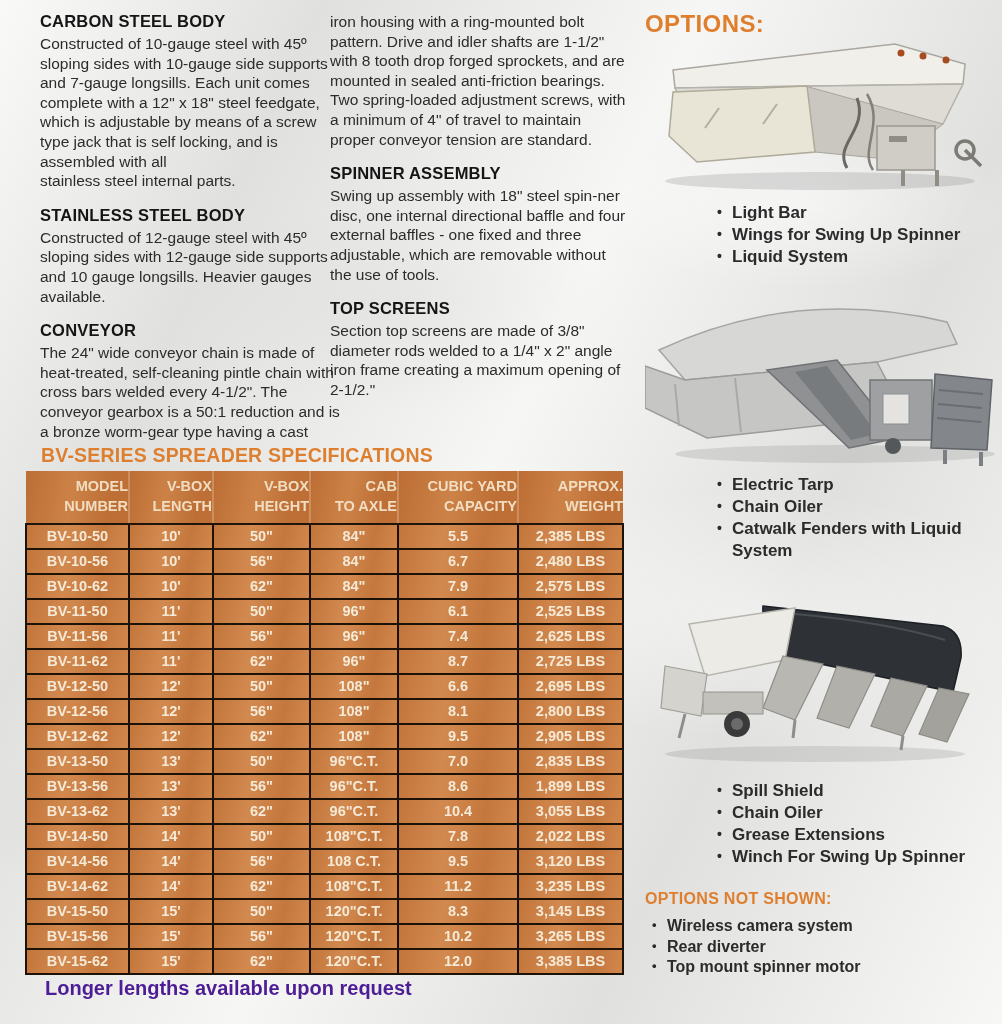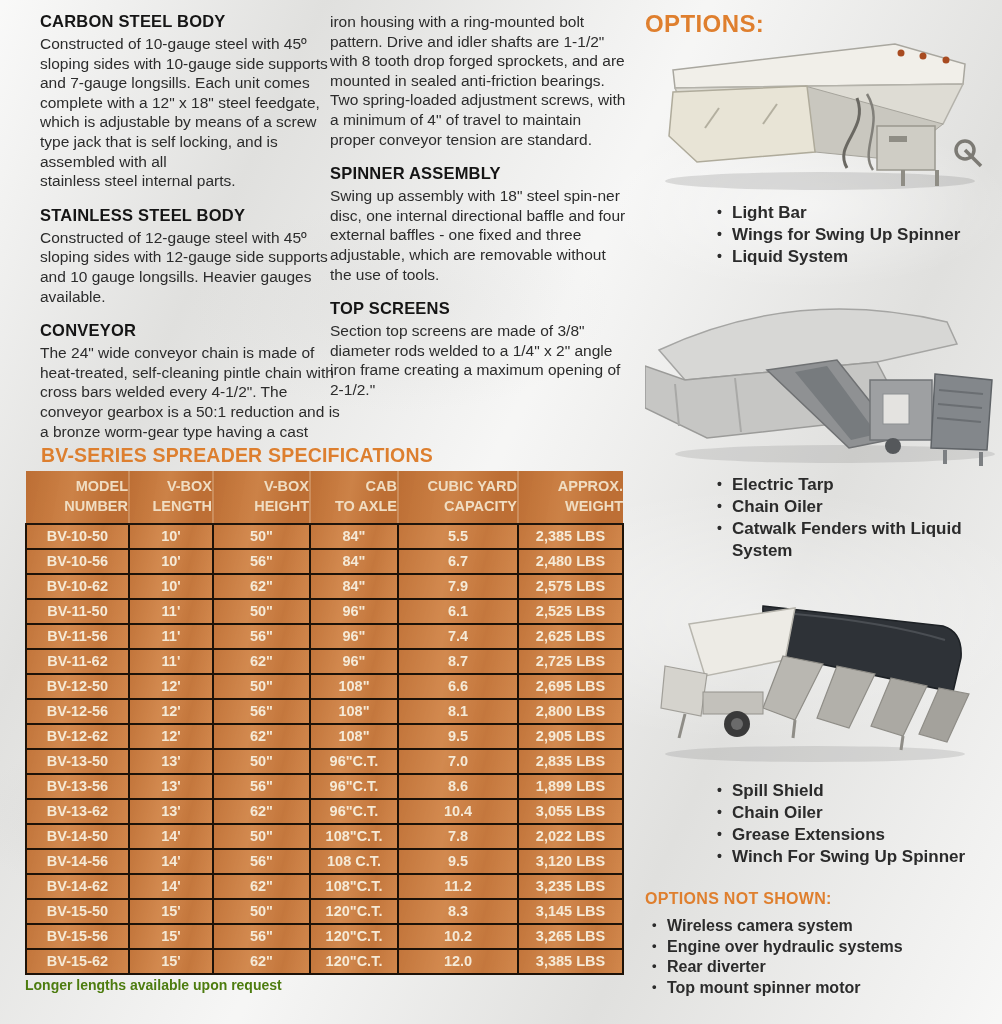--- a/index.html
+++ b/index.html
@@ -49,21 +49,21 @@
     border-bottom:2px solid #20150c;
   }
   thead th:last-child{border-right:none;}
   thead th div{display:block;text-align:right;}
   tbody td{
     background:#cc8045;
     background-image:linear-gradient(105deg, rgba(155,75,20,.20), rgba(255,205,150,.12) 38%, rgba(155,75,20,.16) 72%, rgba(255,200,140,.10));
     color:#f5ead7;font-size:14.5px;font-weight:bold;text-align:center;
     height:23px;border:2px solid #1d1208;padding:0;
   }
-  #spec-foot{font-size:14px;font-weight:600;color:#4d7c0f;margin-top:2px;}
+  #spec-foot{font-size:20px;font-weight:600;color:#4c1d95;margin-top:2px;margin-left:20px;}
 </style>
 </head>
 <body>
 
 <div class="texture"></div>
 
 <div id="left-col" class="col">
     <section>
       <h3>CARBON STEEL BODY</h3>
       <p>Constructed of 10-gauge steel with 45º sloping sides with 10-gauge side supports and 7-gauge longsills. Each unit comes complete with a 12" x 18" steel feedgate, which is adjustable by means of a screw type jack that is self locking, and is assembled with all
@@ -166,21 +166,20 @@
   <ul class="opt-list mt12">
       <li>Spill Shield</li>
       <li>Chain Oiler</li>
       <li>Grease Extensions</li>
       <li>Winch For Swing Up Spinner</li>
     </ul>
 
   <h2 id="not-shown-heading" class="orange-head">OPTIONS NOT SHOWN:</h2>
   <ul id="not-shown-list">
       <li>Wireless camera system</li>
-      <li>Engine over hydraulic systems</li>
       <li>Rear diverter</li>
       <li>Top mount spinner motor</li>
     </ul>
 </div>
 
 <div id="spec-block">
   <h2 id="spec-title">BV-SERIES SPREADER SPECIFICATIONS</h2>
   <table>
     <colgroup>
       <col style="width:103px">

